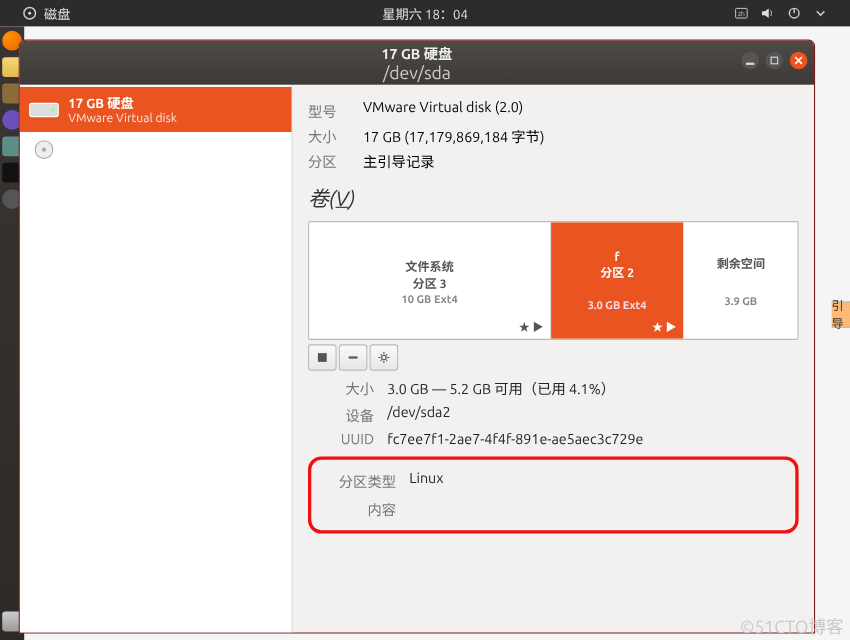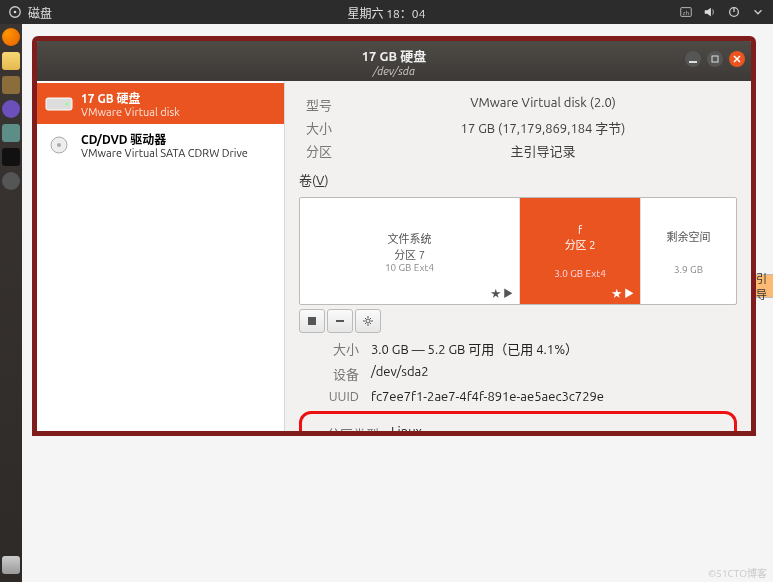--- a/index.html
+++ b/index.html
@@ -1,61 +1,61 @@
 <!DOCTYPE html>
 <html><head>
 <meta charset="utf-8">
 <style>
 * { box-sizing: border-box; margin: 0; padding: 0; font-family: "Ubuntu", "Noto Sans CJK SC", sans-serif; }
 body { width: 773px; height: 582px; background: #f5f5f5; position: relative; overflow: hidden; }
 
-.topbar { position: absolute; top: 0; left: 0; right: 0; height: 24px; background: #2c2c2c; color: #e0e0e0; font-size: 12px; display: flex; align-items: center; padding: 0 8px; }
+.topbar { position: absolute; top: 0; left: 0; right: 0; height: 24px; background: #2c2c2c; color: #e0e0e0; font-size: 12px; display: flex; align-items: center; padding: 0 20px; }
 .topbar .left-section { display: flex; align-items: center; gap: 6px; }
 .topbar .center-section { position: absolute; left: 50%; transform: translateX(-50%); }
 .topbar .right-section { margin-left: auto; display: flex; gap: 10px; align-items: center; }
 .topbar svg { width: 14px; height: 14px; fill: #ddd; }
 
 .launcher { position: absolute; top: 24px; left: 0; width: 22px; bottom: 0; background: linear-gradient(#3a3532,#2e2a27); display: flex; flex-direction: column; align-items: center; padding-top: 4px; gap: 6px; }
 .launcher .app-icon { width: 18px; height: 18px; border-radius: 3px; background: rgba(255,255,255,0.08); }
 .launcher .app-icon.firefox { background: radial-gradient(circle at 30% 30%, #ff9500, #e66000); border-radius: 50%; }
 .launcher .app-icon.folder { background: linear-gradient(#f7d774,#e4b94f); }
 .launcher .app-icon.terminal { background: #111; }
 .launcher .app-icon.settings { background: #555; border-radius:50%;}
 .launcher .app-icon.software{background:#8a6d3b;}
 .launcher .app-icon.help{background:#6b4fbb; border-radius:50%;}
 .launcher .app-icon.docs{background:#5c8d87;}
 .launcher .app-icon.trash{background:linear-gradient(#ccc,#999); margin-top:auto; margin-bottom:8px;}
 
-.window { position: absolute; top: 36px; left: 32px; width: 724px; height: 400px; background: #f2f1f0; border: 5px solid #7f1d1d; border-radius: 6px 6px 0 0; overflow: hidden; }
+.window { position: absolute; top: 36px; left: 17px; width: 724px; height: 540px; background: #f2f1f0; border: 1px solid #7f1d1d; border-radius: 6px 6px 0 0; overflow: hidden; }
 .titlebar { height: 40px; background: linear-gradient(#4e4b47,#3c3936); color: #eee; display: flex; flex-direction: column; align-items: center; justify-content: center; position: relative; font-size: 13px; }
 .titlebar .title-row { font-weight: 600; font-size: 13px; }
-.titlebar .subtitle-row { font-size: 11px; color: #ccc; font-style: italic; }
+.titlebar .subtitle-row { font-size: 16px; color: #ccc; }
 .titlebar .controls { position: absolute; right: 6px; top: 10px; display: flex; gap: 6px; }
 .titlebar .controls .btn { width: 16px; height: 16px; border-radius: 50%; background: #555; display:flex; align-items:center; justify-content:center;}
 .titlebar .controls .btn svg{width:8px;height:8px;fill:#ddd;}
 .titlebar .controls .btn.close { background: #e95420; }
 
 .body-row { display: flex; height: calc(100% - 40px); }
 .sidebar { width: 248px; background: #fff; border-right: 1px solid #d7d7d7; padding-top: 2px; }
 .disk-item { display: flex; align-items: center; gap: 8px; padding: 6px 8px; font-size: 12px; }
 .disk-item.active { background: #e95420; color: #fff; }
 .disk-item .disk-icon { width: 28px; height: 20px; }
 .disk-item .lines { display: flex; flex-direction: column; }
 .disk-item .line1 { font-weight: 600; font-size: 12px; }
 .disk-item .line2 { font-size: 11px; opacity: 0.85; }
 
 .detail { flex: 1; padding: 10px 14px; overflow:auto; font-size: 13px; color: #333; position: relative;}
 .kv { display: flex; margin: 4px 0; }
-.kv .k { width: 50px; color: #777; text-align: center; padding-right: 10px; }
-.kv .v { flex: 1; color: #404040; text-align: center; }
-
-.section-label { margin-top: 10px; font-size: 13px; color:#333;}
+.kv .k { width: 50px; color: #777; text-align: left; padding-right: 10px; }
+.kv .v { flex: 1; color: #000000; }
+
+.section-label { margin-top: 10px; font-size: 19px; color:#333;font-style:italic;}
 .section-label .u { text-decoration: underline; }
 
-.volumes { margin-top: 8px; border: 1px solid #bbb; background: #fff; border-radius: 2px; height: 108px; display: flex; position: relative; overflow: hidden;}
+.volumes { margin-top: 8px; border: 1px solid #bbb; background: #fff; border-radius: 2px; height: 108px; display: flex; position: relative; overflow: hidden; font-weight: bold;}
 .vol { display:flex; flex-direction:column; align-items:center; justify-content:center; font-size:11px; color:#555; position:relative; text-align:center; padding:4px;}
 .vol .l1{font-size:11px;}
 .vol .l2{font-size:11px;}
 .vol .l3{font-size:10px; color:#888;}
 .vol.sel{background:#e95420; color:#fff;}
 .vol.sel .l3{color:#fde;margin-top:16px;}
 .vol .marks{position:absolute; bottom:4px; right:6px; font-size:10px;}
 .vol1{flex:0 0 220px; border-right:1px solid #ddd;}
 .vol2{flex:0 0 120px;}
 .vol3{flex:1; border-left:1px solid #ddd;gap:20px;}
@@ -64,21 +64,21 @@
 .toolbar .tb { width:26px; height:24px; border:1px solid #bbb; background:linear-gradient(#fafafa,#e6e6e6); border-radius:3px; display:flex; align-items:center; justify-content:center;}
 .toolbar .tb svg{width:12px;height:12px;fill:#555;}
 
 .kv-wide{display:flex;margin:6px 0;}
 .kv-wide .k{width:72px;color:#777;text-align:right;padding-right:12px;}
 .kv-wide .v{flex:1;color:#222;}
 .kv-wide .v .link{color:#2a6db1; text-decoration:underline; cursor:pointer;}
 
 .highlight-box{border:3px solid #e11; border-radius:12px; padding:4px 17px; margin-top:8px;}
 
-.watermark{position:absolute; right:6px; bottom:2px; font-size:10px; color:#c9c9c9;}
+.watermark{position:absolute; right:6px; bottom:2px; font-size:16px; color:#c9c9c9;}
 
 .side-tab{position:absolute; right:-1px; top:274px; width:18px; height:24px; background:#fdba74; border:1px solid #bbb; border-left:none; font-size:11px; display:flex; align-items:center; justify-content:center; color:#333;}
 </style>
 </head>
 <body>
 
 <div class="topbar">
   <div class="left-section">
     <svg viewBox="0 0 16 16">
         <circle cx="8" cy="8" r="6" fill="none" stroke="#ccc" stroke-width="1.5"></circle>
@@ -150,24 +150,20 @@
         <div class="lines">
           <span class="line1">17 GB 硬盘</span>
           <span class="line2">VMware Virtual disk</span>
         </div>
       </div>
       <div class="disk-item">
         <svg class="disk-icon" viewBox="0 0 28 20">
             <circle cx="14" cy="10" r="8" fill="#eee" stroke="#aaa"></circle>
             <circle cx="14" cy="10" r="2" fill="#aaa"></circle>
           </svg>
-        <div class="lines">
-          <span class="line1">CD/DVD 驱动器</span>
-          <span class="line2">VMware Virtual SATA CDRW Drive</span>
-        </div>
       </div>
     </div>
 
     <div class="detail">
       <div class="kv">
           <span class="k">型号</span>
           <span class="v">VMware Virtual disk (2.0)</span>
         </div>
       <div class="kv">
           <span class="k">大小</span>
@@ -178,21 +174,21 @@
           <span class="v">主引导记录</span>
         </div>
 
       <div class="section-label">
         <span>卷(</span><span class="u">V</span><span>)</span>
       </div>
 
       <div class="volumes">
         <div class="vol vol1">
           <div class="l1">文件系统</div>
-          <div class="l2">分区 7</div>
+          <div class="l2">分区 3</div>
           <div class="l3">10 GB Ext4</div>
           <div class="marks">★ ▶</div>
         </div>
         <div class="vol vol2 sel">
           <div class="l1">f</div>
           <div class="l2">分区 2</div>
           <div class="l3">3.0 GB Ext4</div>
           <div class="marks">★ ▶</div>
         </div>
         <div class="vol vol3">

